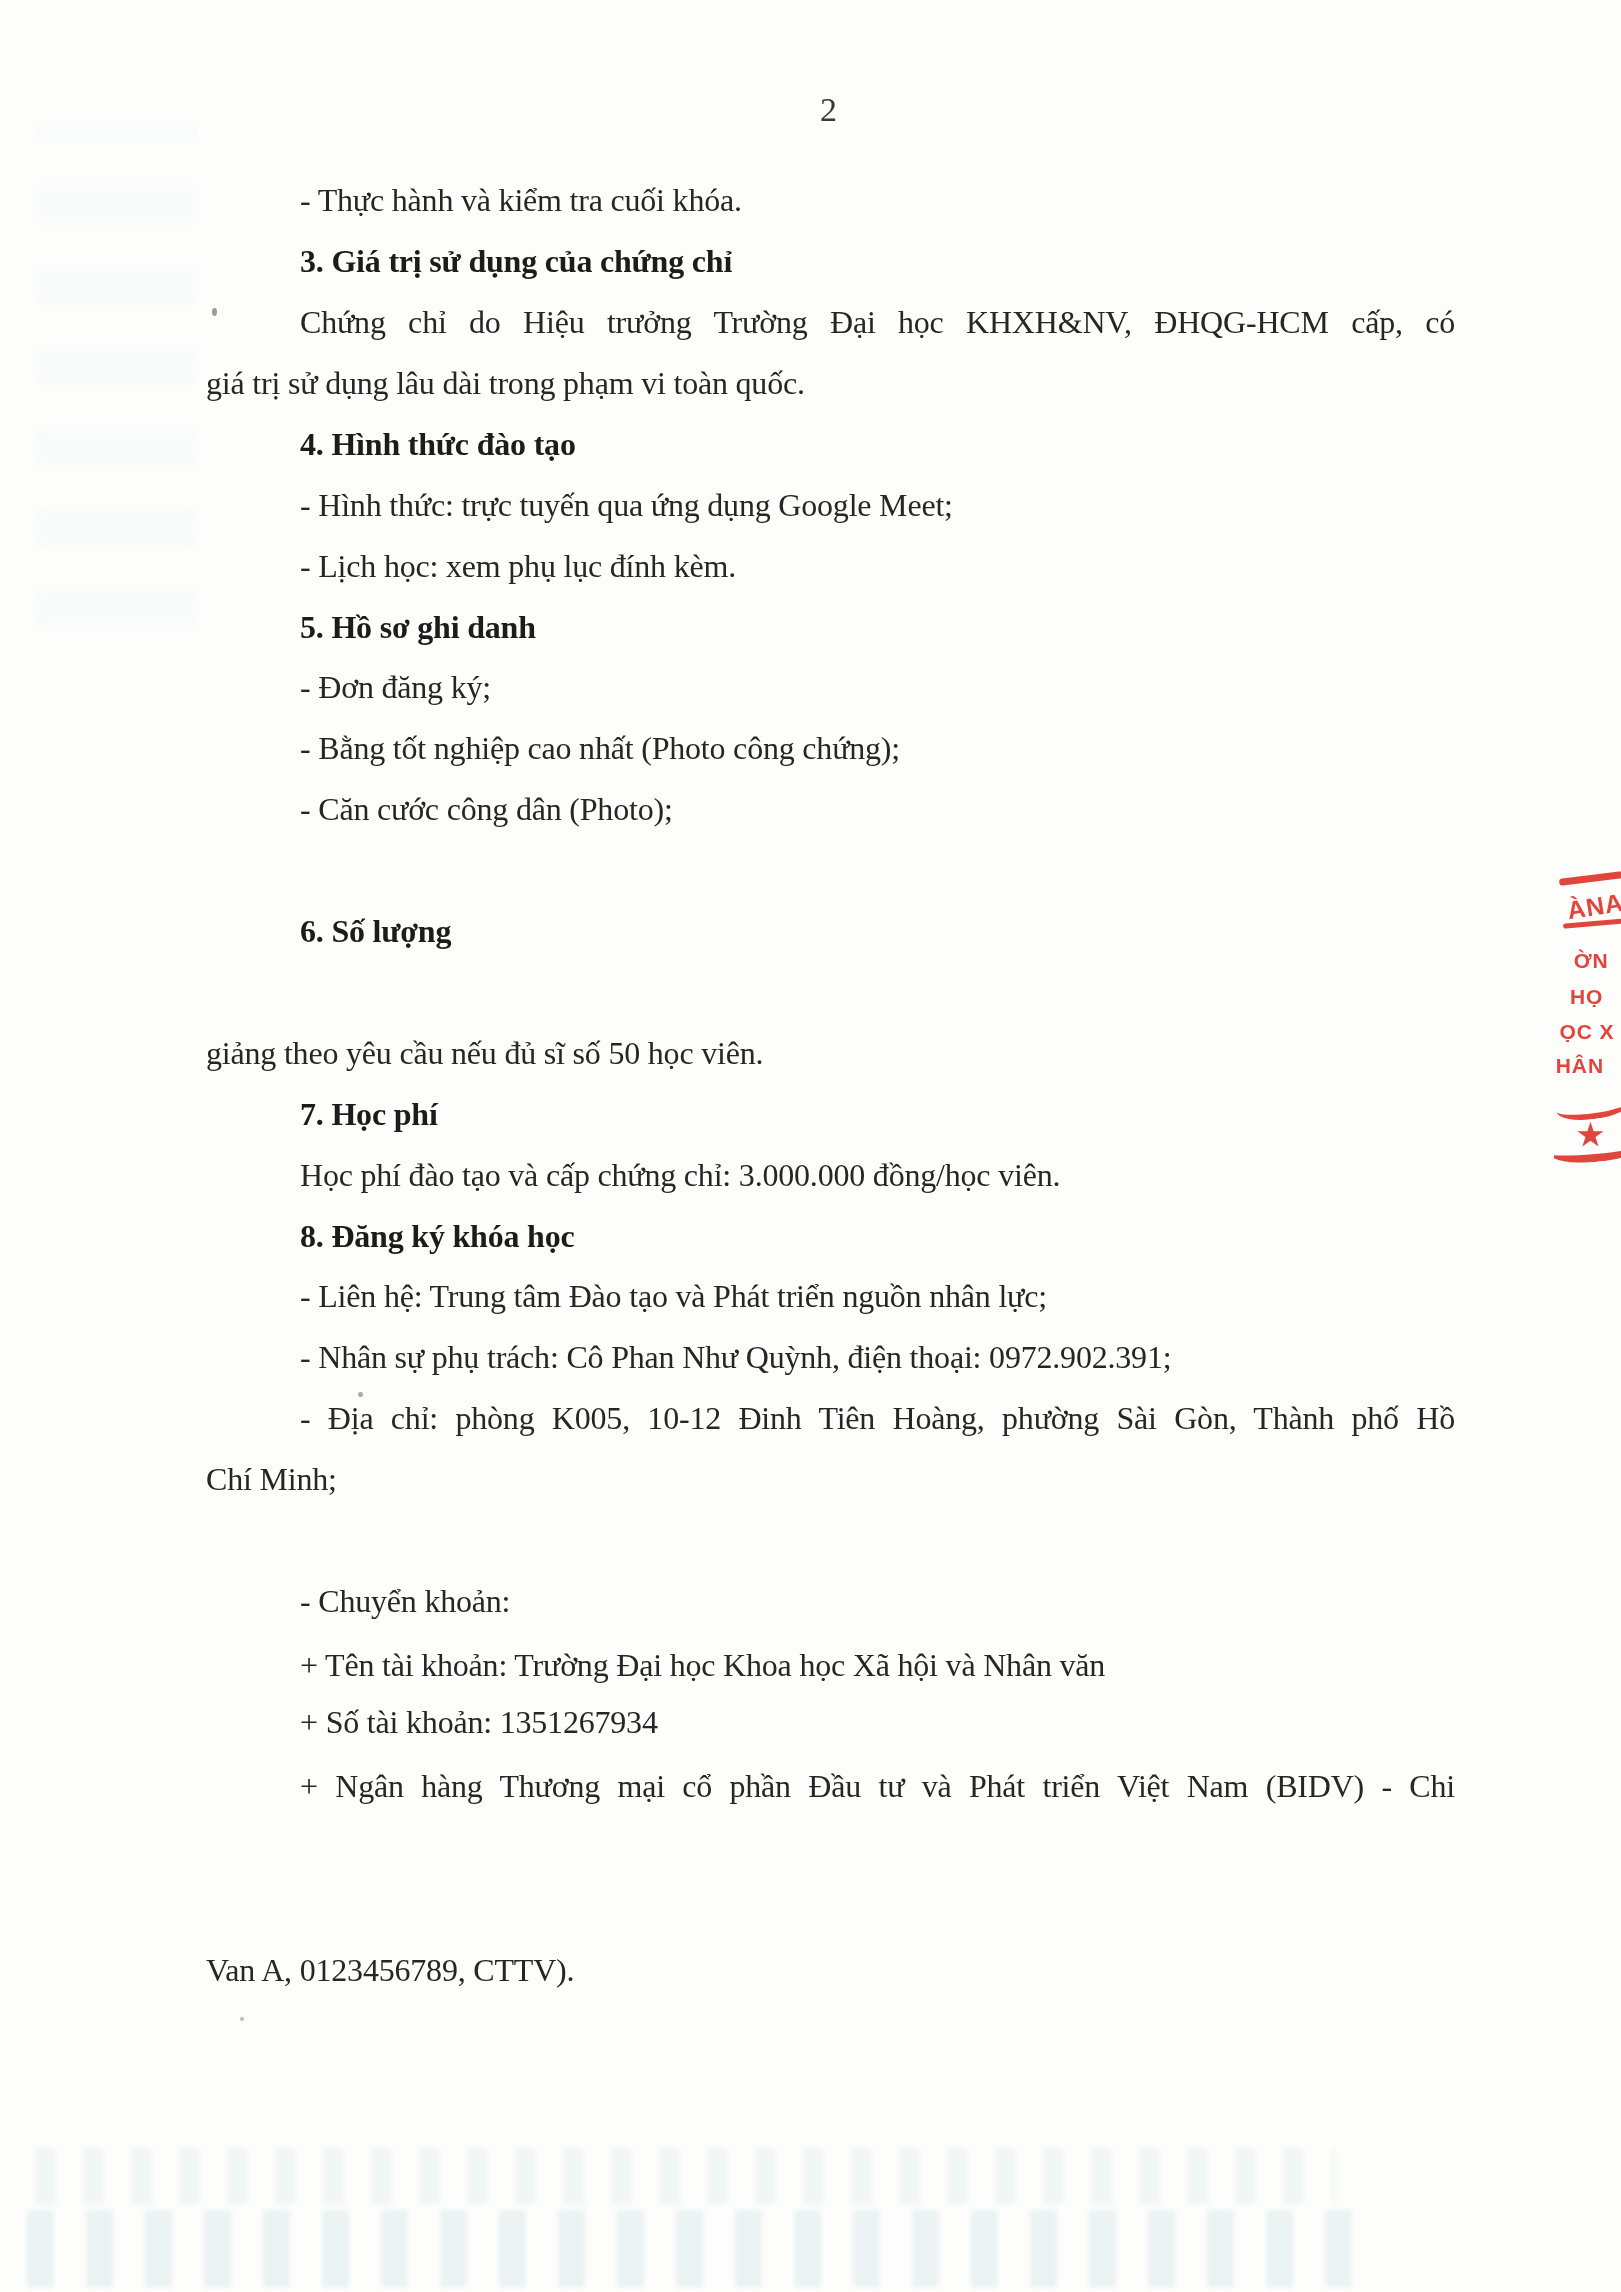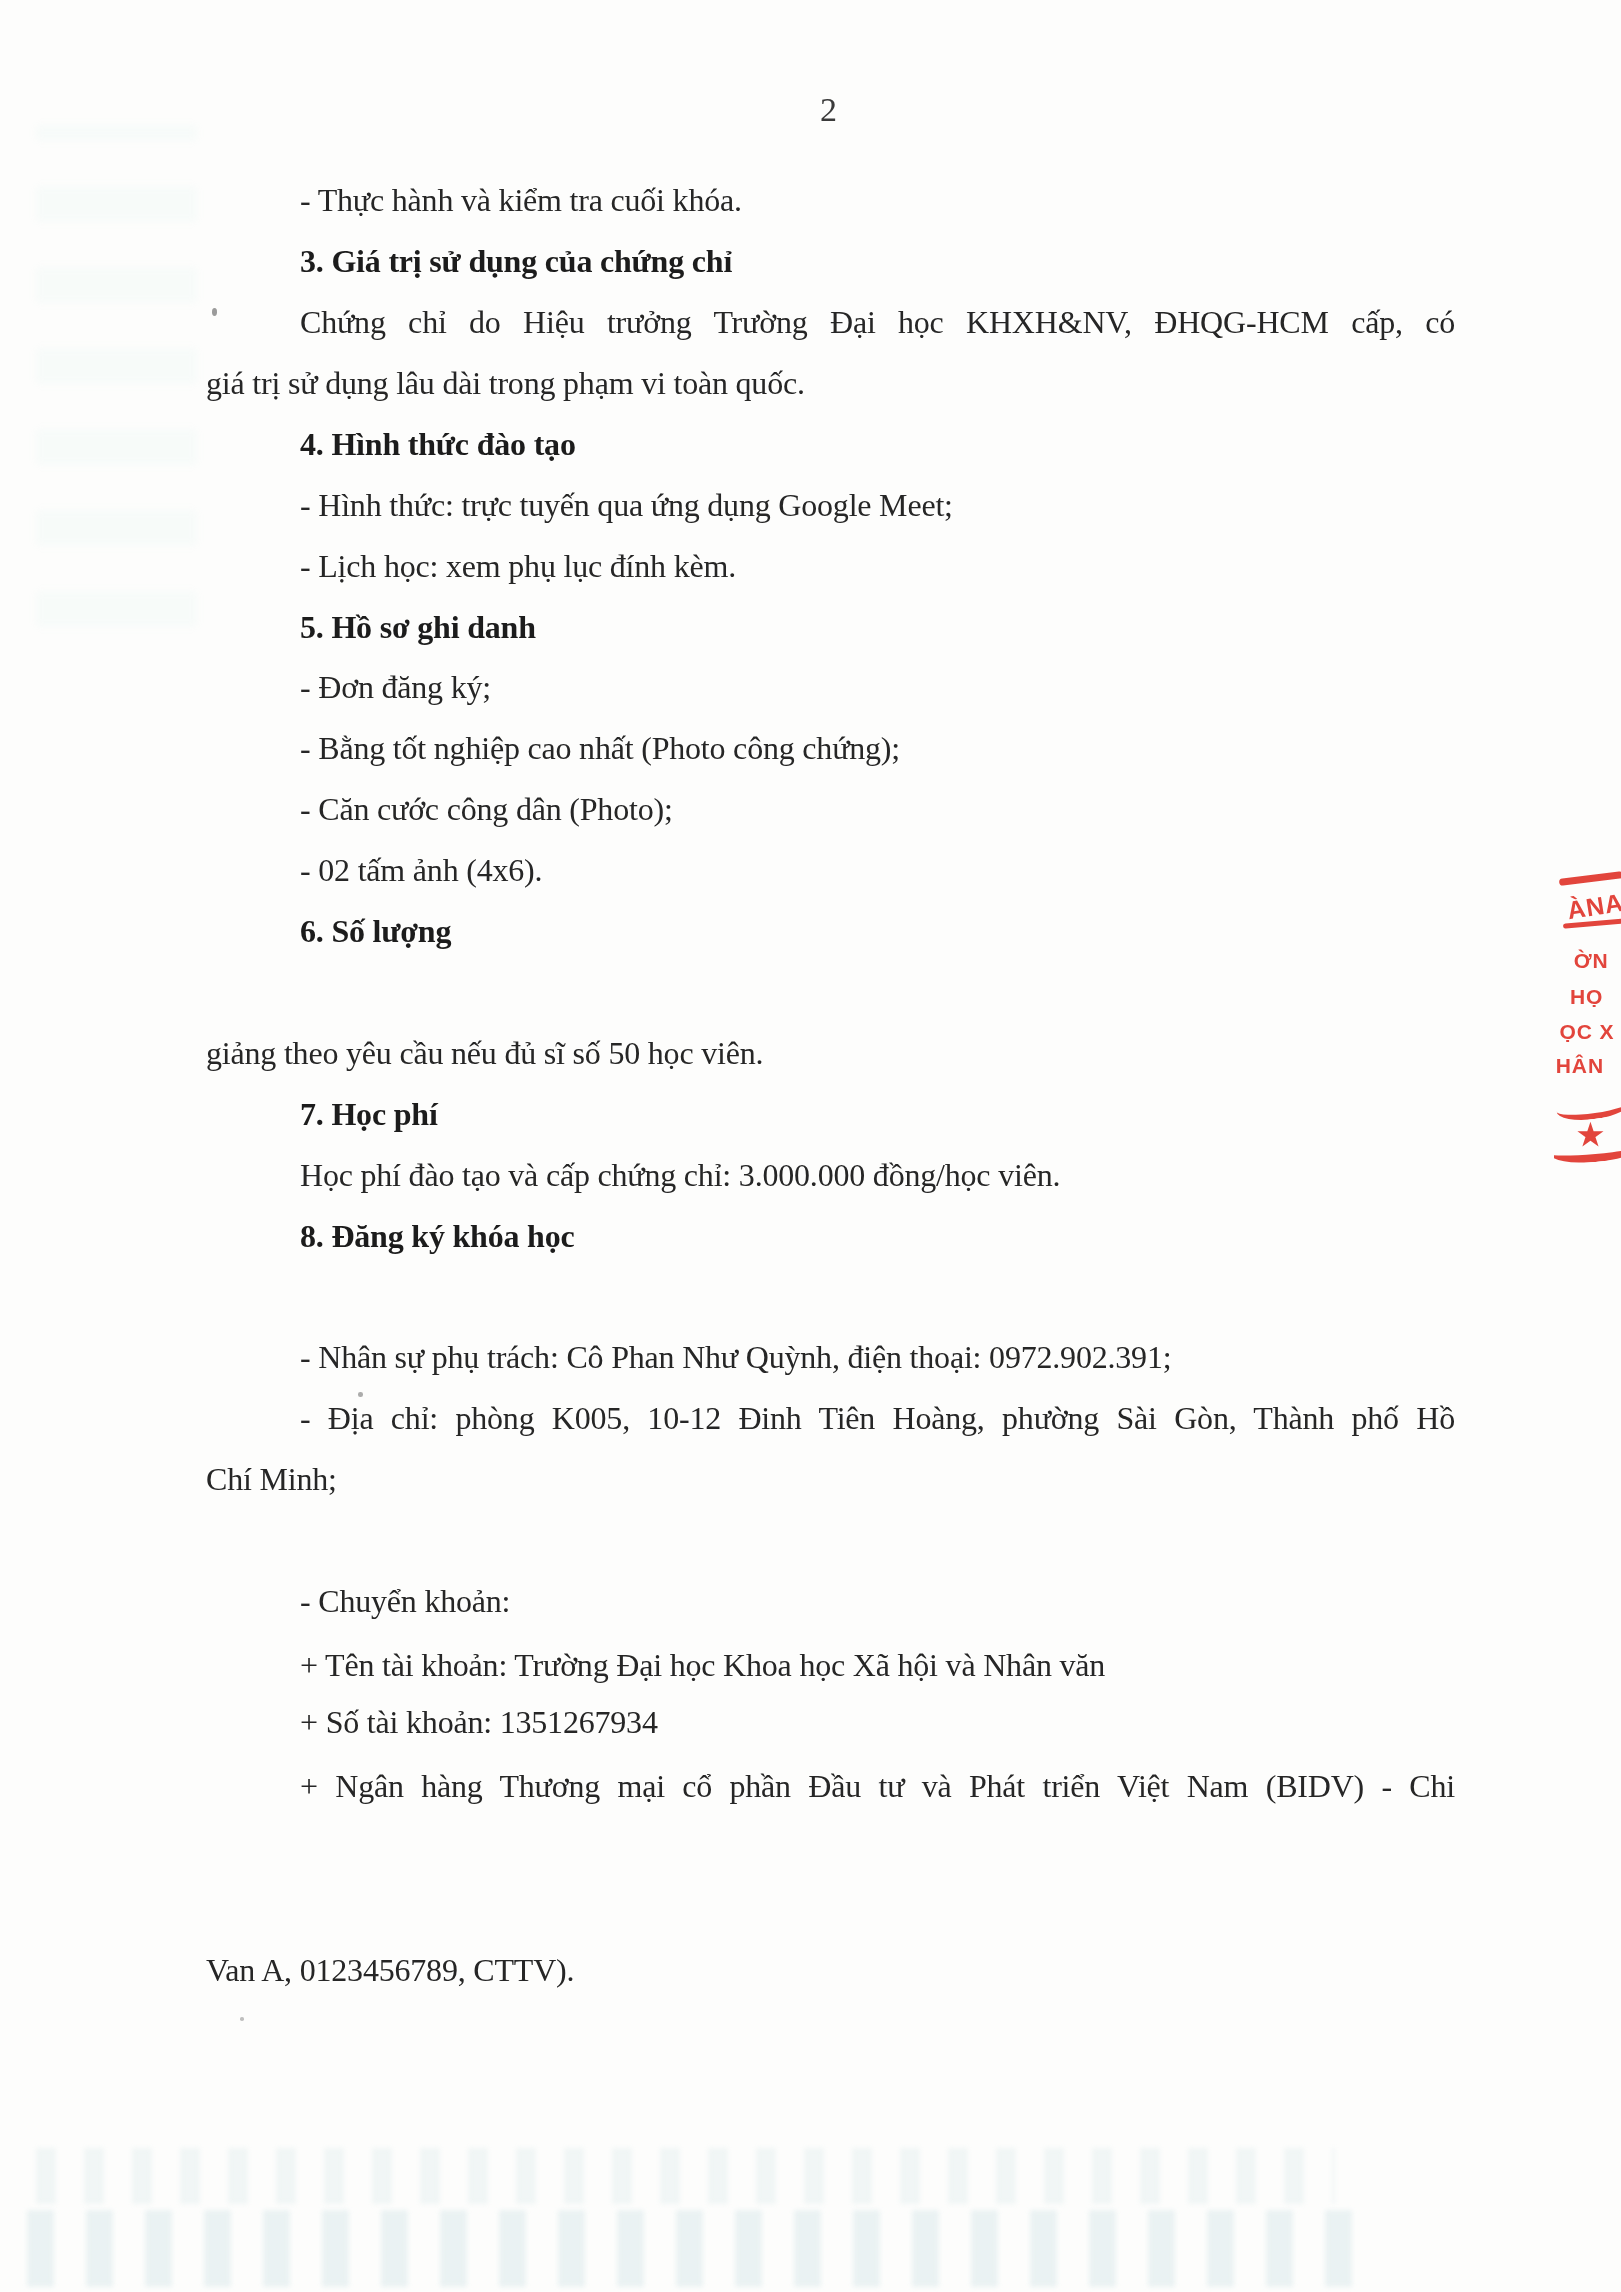--- a/index.html
+++ b/index.html
@@ -76,26 +76,26 @@
   <div class="line ind bold" style="top:239px">3. Giá trị sử dụng của chứng chỉ</div>
   <div class="line ind fill" style="top:300px">Chứng chỉ do Hiệu trưởng Trường Đại học KHXH&amp;NV, ĐHQG-HCM cấp, có</div>
   <div class="line" style="top:361px">giá trị sử dụng lâu dài trong phạm vi toàn quốc.</div>
   <div class="line ind bold" style="top:422px">4. Hình thức đào tạo</div>
   <div class="line ind" style="top:483px">- Hình thức: trực tuyến qua ứng dụng Google Meet;</div>
   <div class="line ind" style="top:544px">- Lịch học: xem phụ lục đính kèm.</div>
   <div class="line ind bold" style="top:605px">5. Hồ sơ ghi danh</div>
   <div class="line ind" style="top:665px">- Đơn đăng ký;</div>
   <div class="line ind" style="top:726px">- Bằng tốt nghiệp cao nhất (Photo công chứng);</div>
   <div class="line ind" style="top:787px">- Căn cước công dân (Photo);</div>
-  <div class="line ind" style="top:848px">- 02 tấm ảnh (4x6).</div>
   <div class="line ind bold" style="top:909px">6. Số lượng</div>
   <div class="line" style="top:1031px">giảng theo yêu cầu nếu đủ sĩ số 50 học viên.</div>
   <div class="line ind bold" style="top:1092px">7. Học phí</div>
   <div class="line ind" style="top:1153px">Học phí đào tạo và cấp chứng chỉ: 3.000.000 đồng/học viên.</div>
   <div class="line ind bold" style="top:1214px">8. Đăng ký khóa học</div>
+  <div class="line ind" style="top:1274px">- Liên hệ: Trung tâm Đào tạo và Phát triển nguồn nhân lực;</div>
   <div class="line ind" style="top:1335px">- Nhân sự phụ trách: Cô Phan Như Quỳnh, điện thoại: 0972.902.391;</div>
   <div class="line ind fill" style="top:1396px">- Địa chỉ: phòng K005, 10-12 Đinh Tiên Hoàng, phường Sài Gòn, Thành phố Hồ</div>
   <div class="line" style="top:1457px">Chí Minh;</div>
 
 
   <div class="line ind" style="top:1579px">- Chuyển khoản:</div>
   <div class="line ind" style="top:1643px">+ Tên tài khoản: Trường Đại học Khoa học Xã hội và Nhân văn</div>
   <div class="line ind" style="top:1700px">+ Số tài khoản: 1351267934</div>
   <div class="line ind fill" style="top:1764px">+ Ngân hàng Thương mại cổ phần Đầu tư và Phát triển Việt Nam (BIDV) - Chi</div>
   <div class="line" style="top:1948px">Van A, 0123456789, CTTV).</div>

